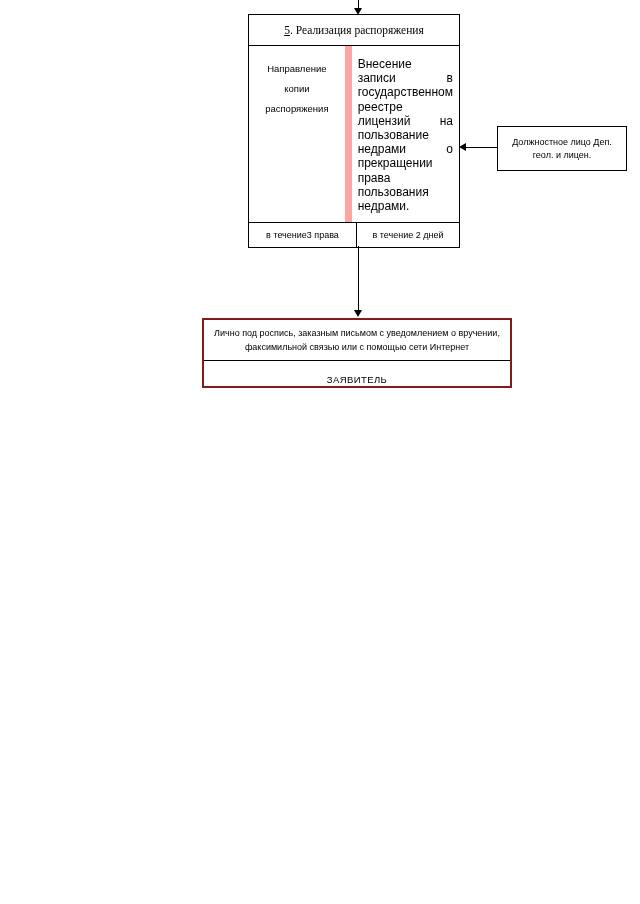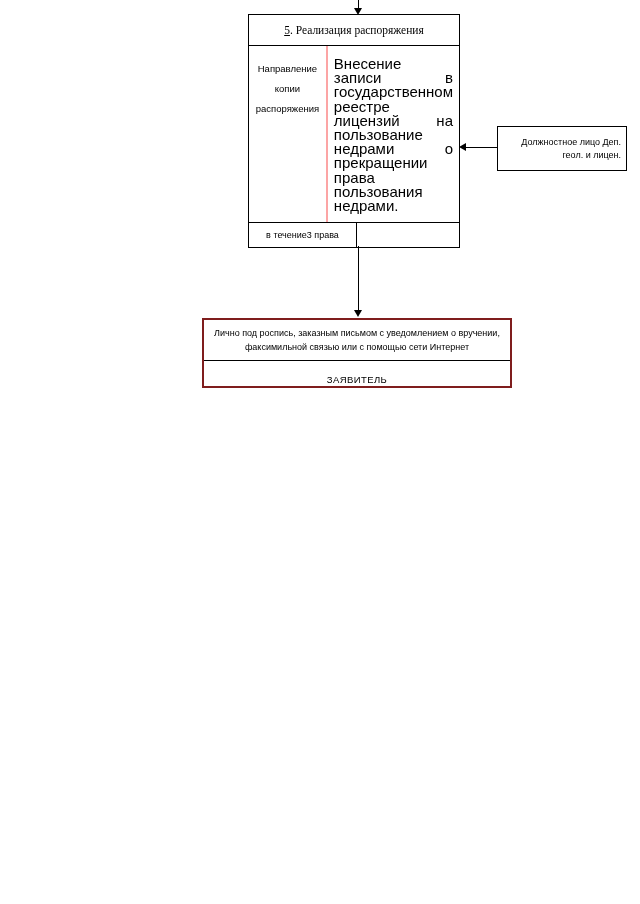--- a/index.html
+++ b/index.html
@@ -54,36 +54,36 @@
 
   .proc-body {
     display: flex;
     height: 177px;         
     box-sizing: border-box;
     border-bottom: 1px solid #000;
   }
   .proc-col-left {
     width: 108px;
     box-sizing: border-box;
-    border-right: 2px solid #fca5a5;
+    border-right: 7px solid #fca5a5;
     padding: 12px 6px 0 6px;
     text-align: center;
   }
   .proc-col-left .cell-text {
     font-size: 9.5px;
     line-height: 18px;
     color: #000;
   }
   .proc-col-right {
     flex: 1;
     box-sizing: border-box;
     padding: 11px 6px 0 6px;
   }
   .proc-col-right .cell-text {
-    font-size: 15px;
+    font-size: 12px;
     line-height: 14.2px;
     color: #000;
     text-align: justify;
     text-align-last: left;
     display: block;
   }
 
   .proc-footer {
     display: flex;
     height: 24px;          
@@ -117,21 +117,21 @@
     left: 497px;
     top: 126px;
     width: 130px;
     height: 45px;
     border: 1px solid #000;
     box-sizing: border-box;
     background: #fff;
     display: flex;
     align-items: center;
     justify-content: center;
-    text-align: right;
+    text-align: center;
     padding: 0 5px;
   }
   .official-box .cell-text {
     font-size: 9px;
     line-height: 13px;
     color: #000;
   }
 
   
   .applicant-box {
@@ -220,20 +220,23 @@
       </div>
       <div class="proc-col-right">
         <span class="cell-text">Внесение записи в государственном реестре лицензий на пользование недрами о прекращении права пользования недрами.</span>
       </div>
     </div>
 
     <div class="proc-footer">
       <div class="proc-footer-left">
         <span class="cell-text">в течение3 права</span>
       </div>
+      <div class="proc-footer-right">
+        <span class="cell-text">в течение 2 дней</span>
+      </div>
     </div>
   </div>
 
   <div class="conn hline" style="left:466px; top:147px; width:31px;"></div>
   <div class="conn arrow-left" style="left:459px; top:143px;"></div>
 
   <div class="official-box">
     <span class="cell-text">Должностное лицо Деп. геол. и лицен.</span>
   </div>
 

